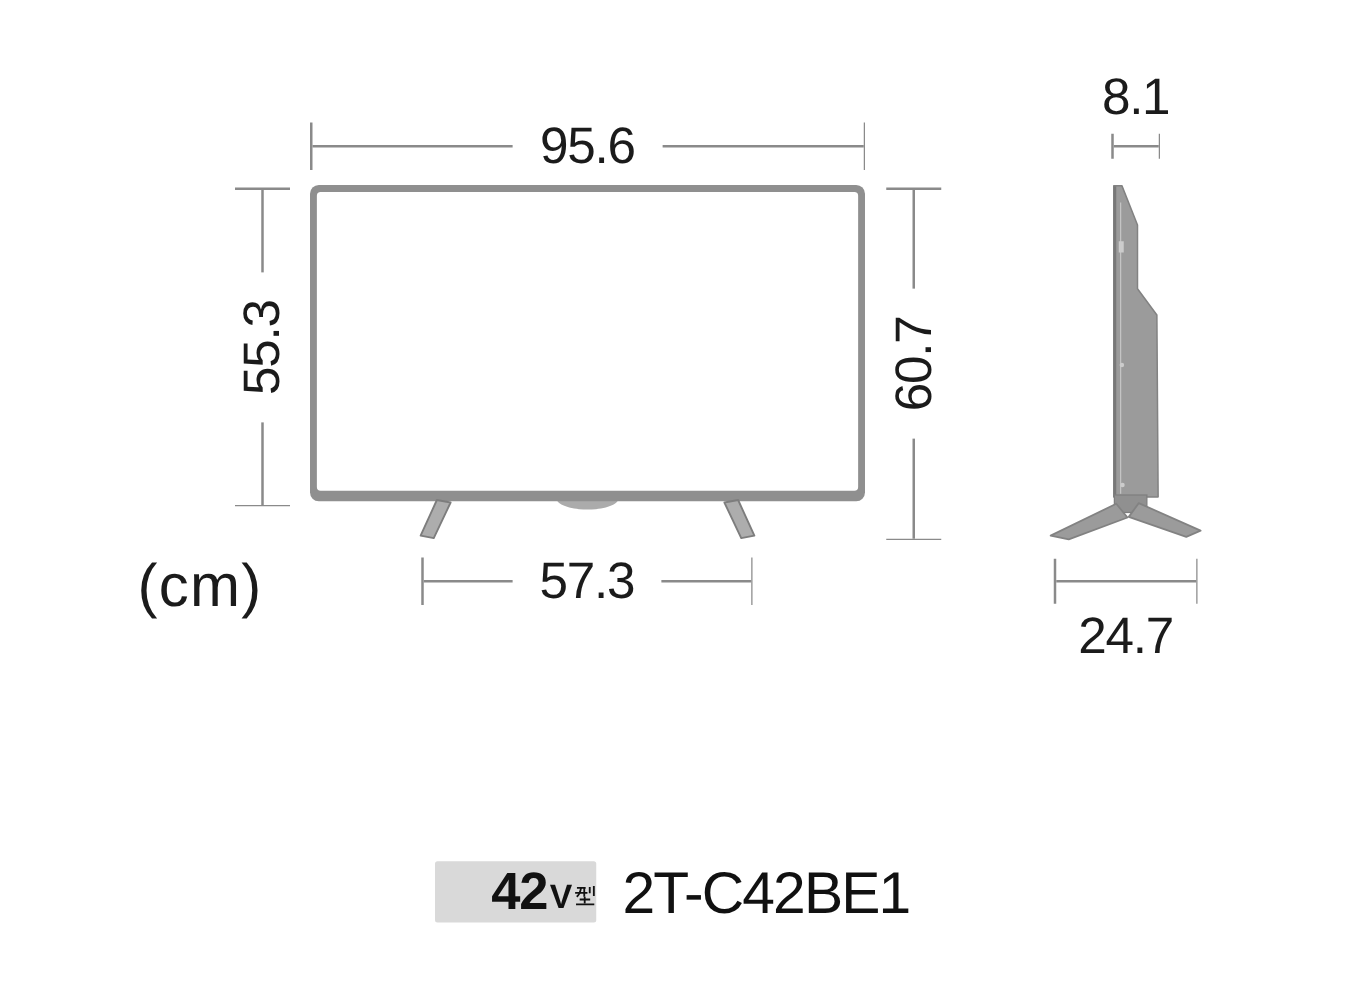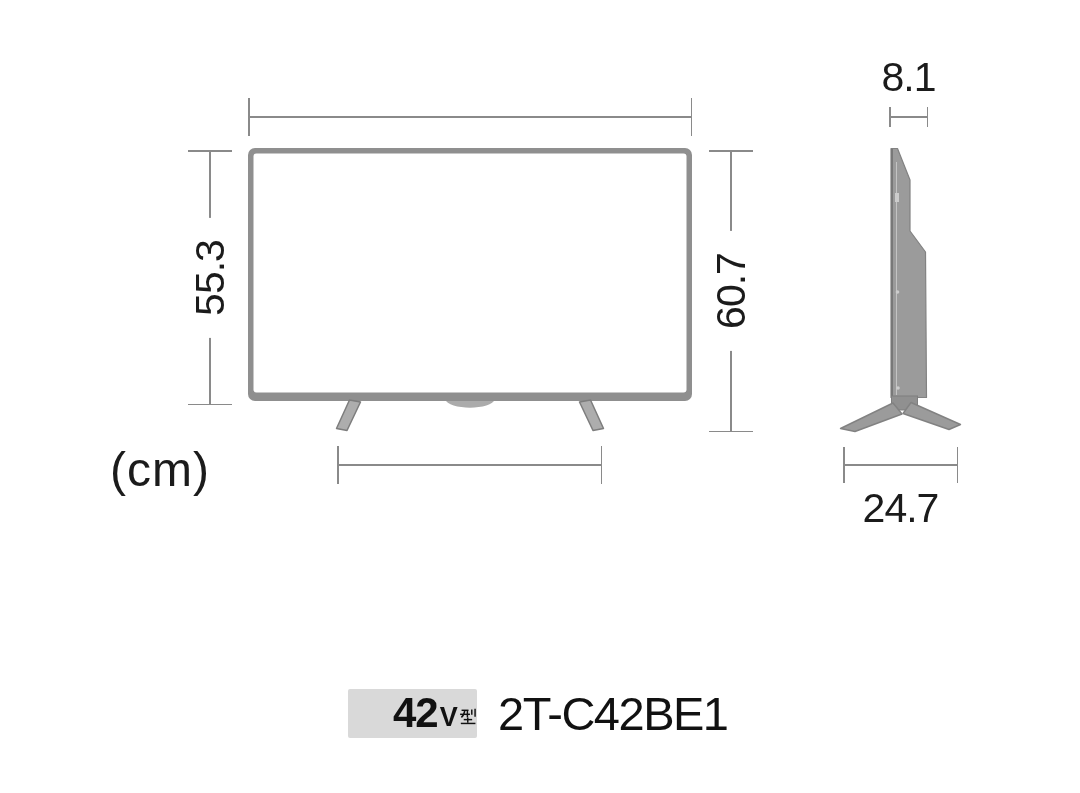--- a/index.html
+++ b/index.html
@@ -138,40 +138,42 @@
       <rect class="f-neck" x="891.5" y="396" width="26" height="14"></rect>
       <polygon class="f-sideleg" points="893,403 902,414 855,431.5 840.5,428.5"></polygon>
       <polygon class="f-sideleg" points="911,402.5 903,413.5 949,429.5 960.5,424.5"></polygon>
     </g>
   </svg>
 
   <div class="dim h" style="left:248px; top:98px; width:444px; height:38px;">
     <span class="tick"></span>
     <span class="rail"></span>
     <span class="tick"></span>
+    <span class="dlabel">95.6</span>
   </div>
 
   <div class="dim v" style="left:188px; top:150px; width:44px; height:255px;">
     <span class="tick"></span>
     <span class="rail"></span>
     <span class="tick"></span>
     <span class="dlabel">55.3</span>
   </div>
 
   <div class="dim v" style="left:709px; top:150px; width:44px; height:282px;">
     <span class="tick"></span>
     <span class="rail"></span>
     <span class="tick"></span>
     <span class="dlabel">60.7</span>
   </div>
 
   <div class="dim h" style="left:337px; top:446px; width:265px; height:38px;">
     <span class="tick"></span>
     <span class="rail"></span>
     <span class="tick"></span>
+    <span class="dlabel">57.3</span>
   </div>
 
   <div class="dim h label-above" style="left:889px; top:107px; width:39px; height:20px;">
     <span class="tick"></span>
     <span class="rail"></span>
     <span class="tick"></span>
     <span class="dlabel">8.1</span>
   </div>
 
   <div class="dim h label-below" style="left:843px; top:447px; width:115px; height:36px;">

